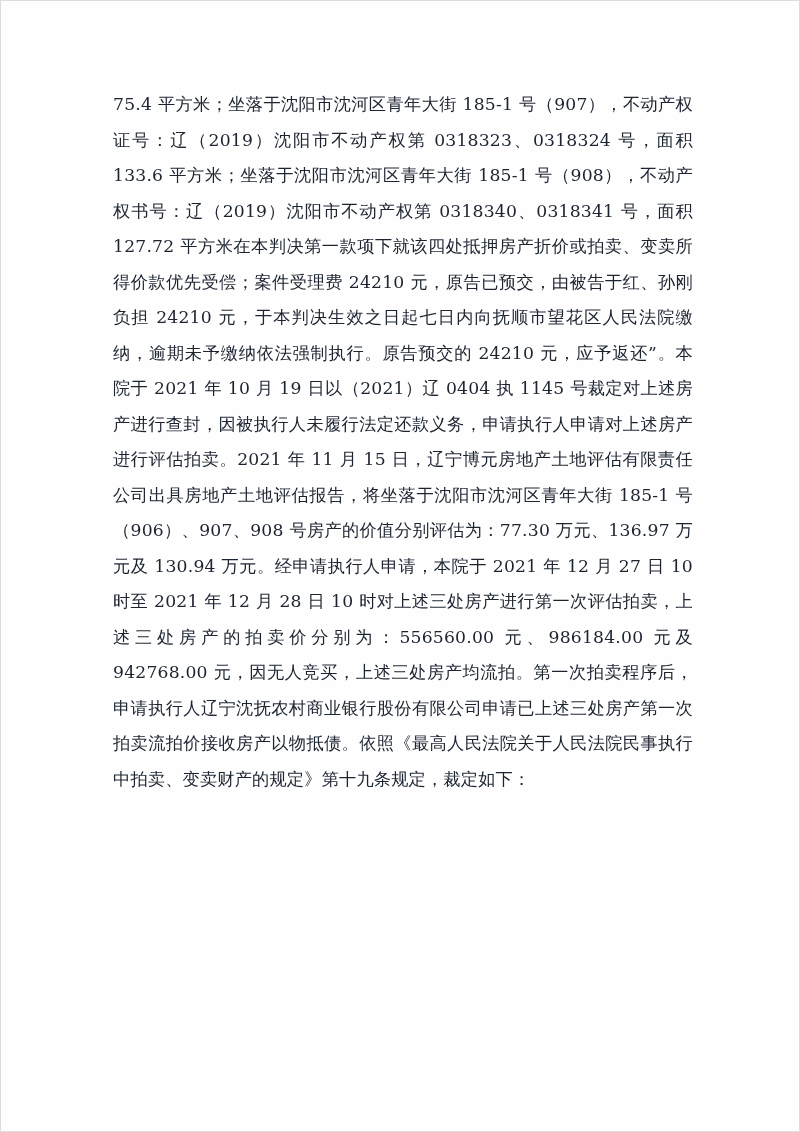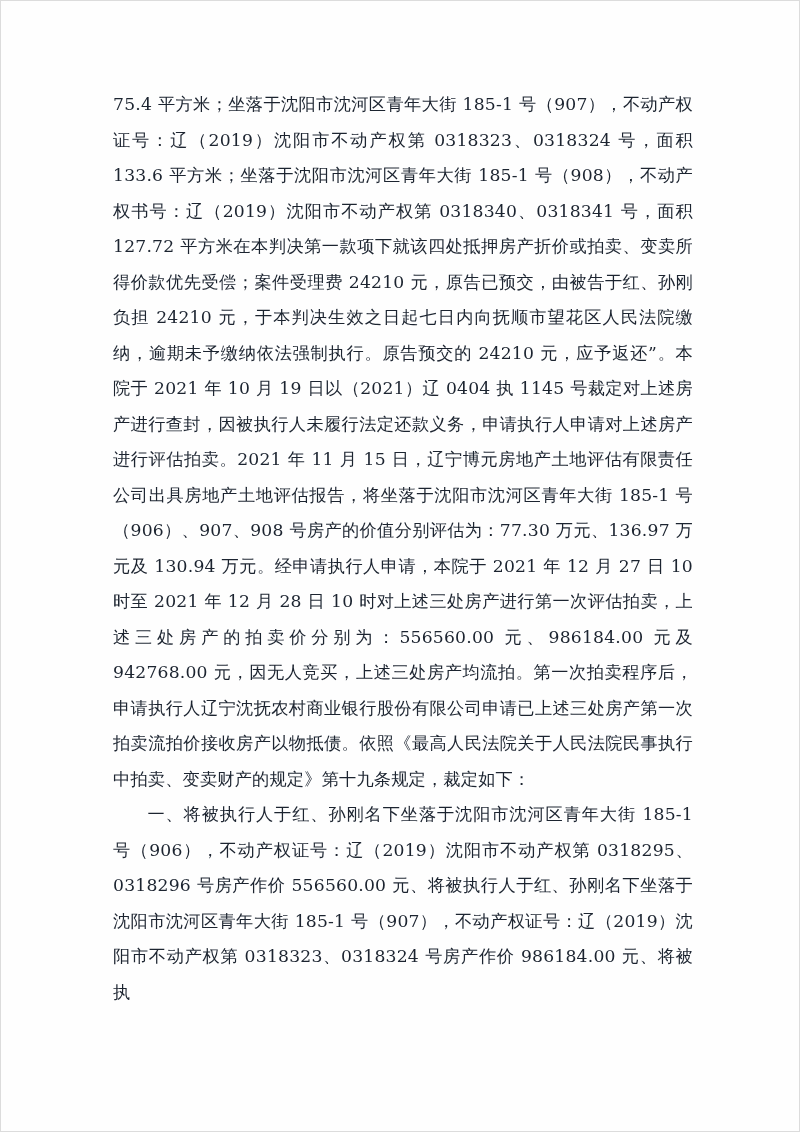--- a/index.html
+++ b/index.html
@@ -54,16 +54,15 @@
     margin-top: 0;
   }
 </style>
 </head>
 <body>
 
 <div class="page">
   <div class="page-inner">
     <div class="text-body">
       <p class="para">75.4 平方米；坐落于沈阳市沈河区青年大街 185-1 号（907），不动产权证号：辽（2019）沈阳市不动产权第 0318323、0318324 号，面积 133.6 平方米；坐落于沈阳市沈河区青年大街 185-1 号（908），不动产权书号：辽（2019）沈阳市不动产权第 0318340、0318341 号，面积 127.72 平方米在本判决第一款项下就该四处抵押房产折价或拍卖、变卖所得价款优先受偿；案件受理费 24210 元，原告已预交，由被告于红、孙刚负担 24210 元，于本判决生效之日起七日内向抚顺市望花区人民法院缴纳，逾期未予缴纳依法强制执行。原告预交的 24210 元，应予返还”。本院于 2021 年 10 月 19 日以（2021）辽 0404 执 1145 号裁定对上述房产进行查封，因被执行人未履行法定还款义务，申请执行人申请对上述房产进行评估拍卖。2021 年 11 月 15 日，辽宁博元房地产土地评估有限责任公司出具房地产土地评估报告，将坐落于沈阳市沈河区青年大街 185-1 号（906）、907、908 号房产的价值分别评估为：77.30 万元、136.97 万元及 130.94 万元。经申请执行人申请，本院于 2021 年 12 月 27 日 10 时至 2021 年 12 月 28 日 10 时对上述三处房产进行第一次评估拍卖，上述三处房产的拍卖价分别为：556560.00 元、986184.00 元及 942768.00 元，因无人竞买，上述三处房产均流拍。第一次拍卖程序后，申请执行人辽宁沈抚农村商业银行股份有限公司申请已上述三处房产第一次拍卖流拍价接收房产以物抵债。依照《最高人民法院关于人民法院民事执行中拍卖、变卖财产的规定》第十九条规定，裁定如下：</p>
-      <p class="para indent">一、将被执行人于红、孙刚名下坐落于沈阳市沈河区青年大街 185-1 号（906），不动产权证号：辽（2019）沈阳市不动产权第 0318295、0318296 号房产作价 556560.00 元、将被执行人于红、孙刚名下坐落于沈阳市沈河区青年大街 185-1 号（907），不动产权证号：辽（2019）沈阳市不动产权第 0318323、0318324 号房产作价 986184.00 元、将被执</p>
     </div>
   </div>
 </div>
 
 </body></html>

